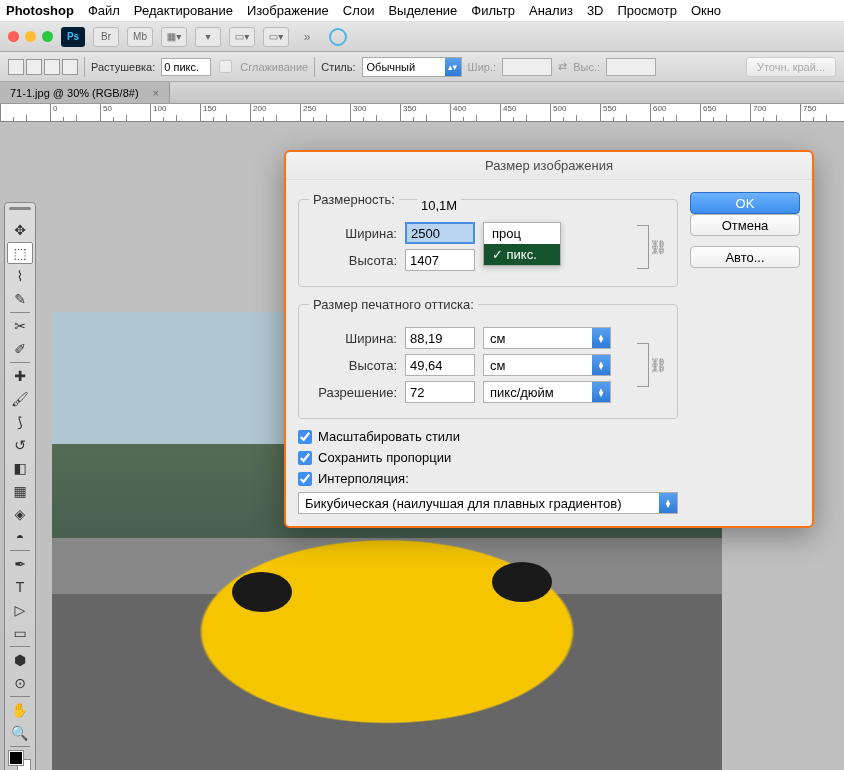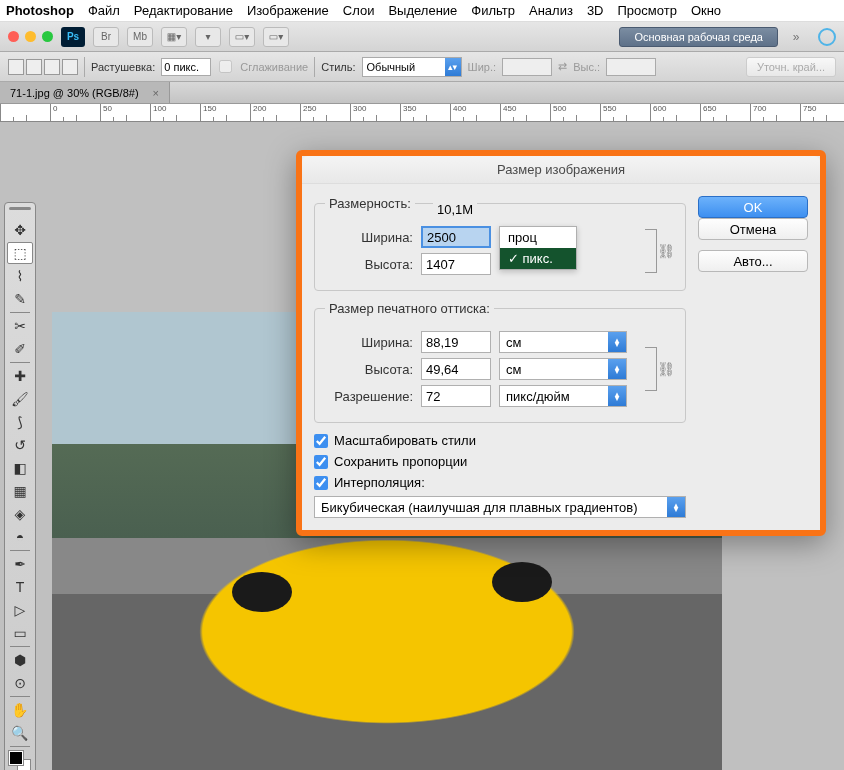--- a/index.html
+++ b/index.html
@@ -49,21 +49,21 @@
 .fgswatch .f{position:absolute;width:14px;height:14px;background:#000;border:1px solid #fff;outline:1px solid #888;left:2px;top:2px;z-index:1;}
 .fgswatch .b{position:absolute;width:14px;height:14px;background:#fff;border:1px solid #888;right:2px;bottom:2px;}
 
 .canvas { position:absolute; top:190px; left:52px; width:670px; height:470px; background:#c0c0c0; }
 .imgph { width:100%; height:100%; background:
   radial-gradient(ellipse 50% 35% at 50% 68%, #f5c500 0%, #f5c500 55%, transparent 56%),
   linear-gradient(#b0c6d0 0%, #b0c6d0 28%, #556b55 28%, #4a6050 48%, #888 48%, #888 60%, #666 60%);
   position:relative; overflow:hidden; }
 .car-dk { position:absolute; width:60px; height:40px; background:#1a1a1a; border-radius:50%; }
 
-.dialog { position:absolute; top:150px; left:296px; width:530px; background:#ececec; border:6px solid #f97316; border-radius:6px; box-shadow:0 8px 30px rgba(0,0,0,.35); z-index:20; font-size:13px; }
+.dialog { position:absolute; top:150px; left:284px; width:530px; background:#ececec; border:2px solid #f97316; border-radius:6px; box-shadow:0 8px 30px rgba(0,0,0,.35); z-index:20; font-size:13px; }
 .dialog-title { text-align:center; padding:6px; color:#4b4b4b; font-size:13px; border-bottom:1px solid #ddd; background:linear-gradient(#f4f4f4,#e8e8e8); border-radius:6px 6px 0 0; }
 .dialog-body { display:flex; padding:12px; gap:12px; }
 .dcol-l { flex:1; }
 .dcol-r { width:110px; display:flex; flex-direction:column; }
 .dbtn { height:22px; border-radius:4px; border:1px solid #b8b8b8; background:linear-gradient(#fefefe,#efefef); font-size:13px; cursor:pointer; }
 .dbtn.primary { background:linear-gradient(#6db2fb,#3d8ff0); border:1px solid #2a6fc7; color:#fff; }
 
 fieldset { border:1px solid #c8c8c8; border-radius:4px; padding:10px 10px 10px 10px; margin-bottom:10px; position:relative; }
 legend { padding:0 4px; font-size:13px; color:#333; }
 .legend-val { position:absolute; top:-9px; left:118px; font-size:13px; background:#ececec; padding:0 4px; }
@@ -110,21 +110,20 @@
     <div class="dot y"></div>
     <div class="dot g"></div>
   </div>
   <div class="ps-icon">Ps</div>
   <div class="tiny-btn">Br</div>
   <div class="tiny-btn">Mb</div>
   <div class="tiny-btn">▦▾</div>
   <div class="tiny-btn">▾</div>
   <div class="tiny-btn">▭▾</div>
   <div class="tiny-btn">▭▾</div>
-  <div class="workspace-btn">Основная рабочая среда</div>
   <div class="chev">»</div>
   <div class="search-c"></div>
 </div>
 
 <div class="optbar">
   <div class="micro-group">
     <div class="micro"></div>
       <div class="micro"></div>
       <div class="micro"></div>
       <div class="micro"></div>

